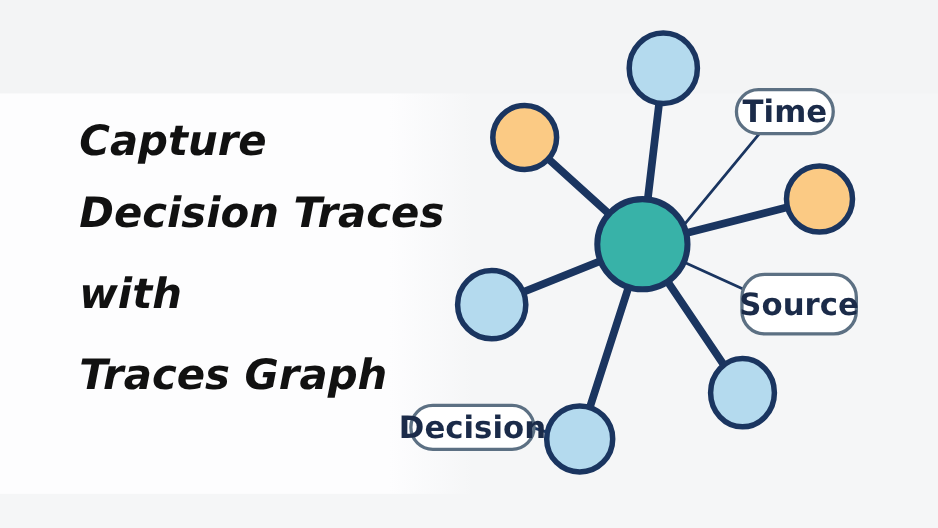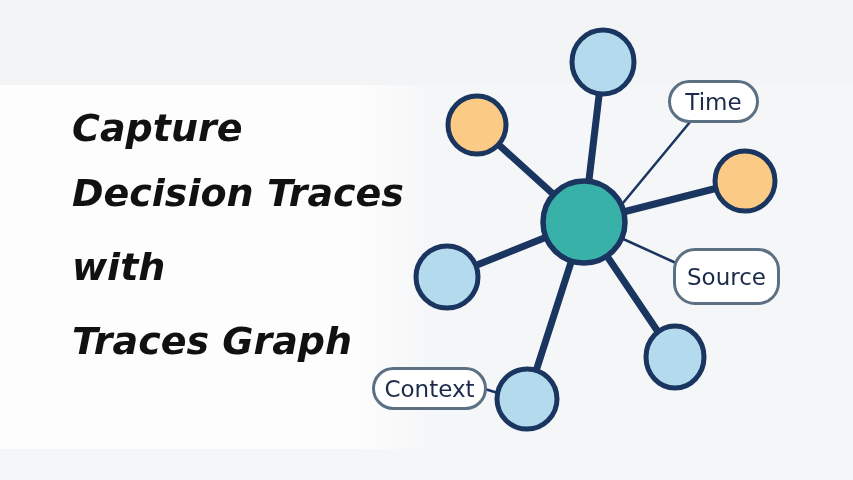--- a/index.html
+++ b/index.html
@@ -31,21 +31,21 @@
   .edge{stroke:var(--edge-navy,#1a3560);stroke-width:7;stroke-linecap:round;}
   .edge-thin{stroke:var(--edge-navy,#1a3560);stroke-width:2.5;stroke-linecap:round;}
   .node{stroke:var(--edge-navy,#1a3560);stroke-width:5;}
   .node-hub{fill:var(--hub-teal,#38b2a8);stroke-width:5.5;}
   .node-blue{fill:var(--node-blue,#b4daee);}
   .node-orange{fill:var(--node-orange,#fbca84);}
   .pill{
     position:absolute;z-index:2;box-sizing:border-box;
     background:#ffffff;border:3px solid var(--pill-border,#5c7083);
     border-radius:22px;display:flex;align-items:center;justify-content:center;
-    font-weight:normal;font-size:23px;color:var(--pill-text,#1b2b49);
+    font-weight:bold;font-size:28px;color:var(--pill-text,#1b2b49);
   }
   #pill-time{left:668px;top:80px;width:91px;height:43px;}
   #pill-source{left:673px;top:248px;width:107px;height:57px;}
   #pill-validity{left:372px;top:367px;width:115px;height:43px;}
 </style>
 </head>
 <body>
 
 <div id="stage">
 
@@ -80,16 +80,16 @@
     <circle class="node node-hub" cx="584" cy="222" r="41"></circle>
   </svg>
 
   <div id="pill-time" class="pill">
     <span>Time</span>
   </div>
   <div id="pill-source" class="pill">
     <span>Source</span>
   </div>
   <div id="pill-validity" class="pill">
-    <span>Context</span>
+    <span>Decision</span>
   </div>
 
 </div>
 
 </body></html>

